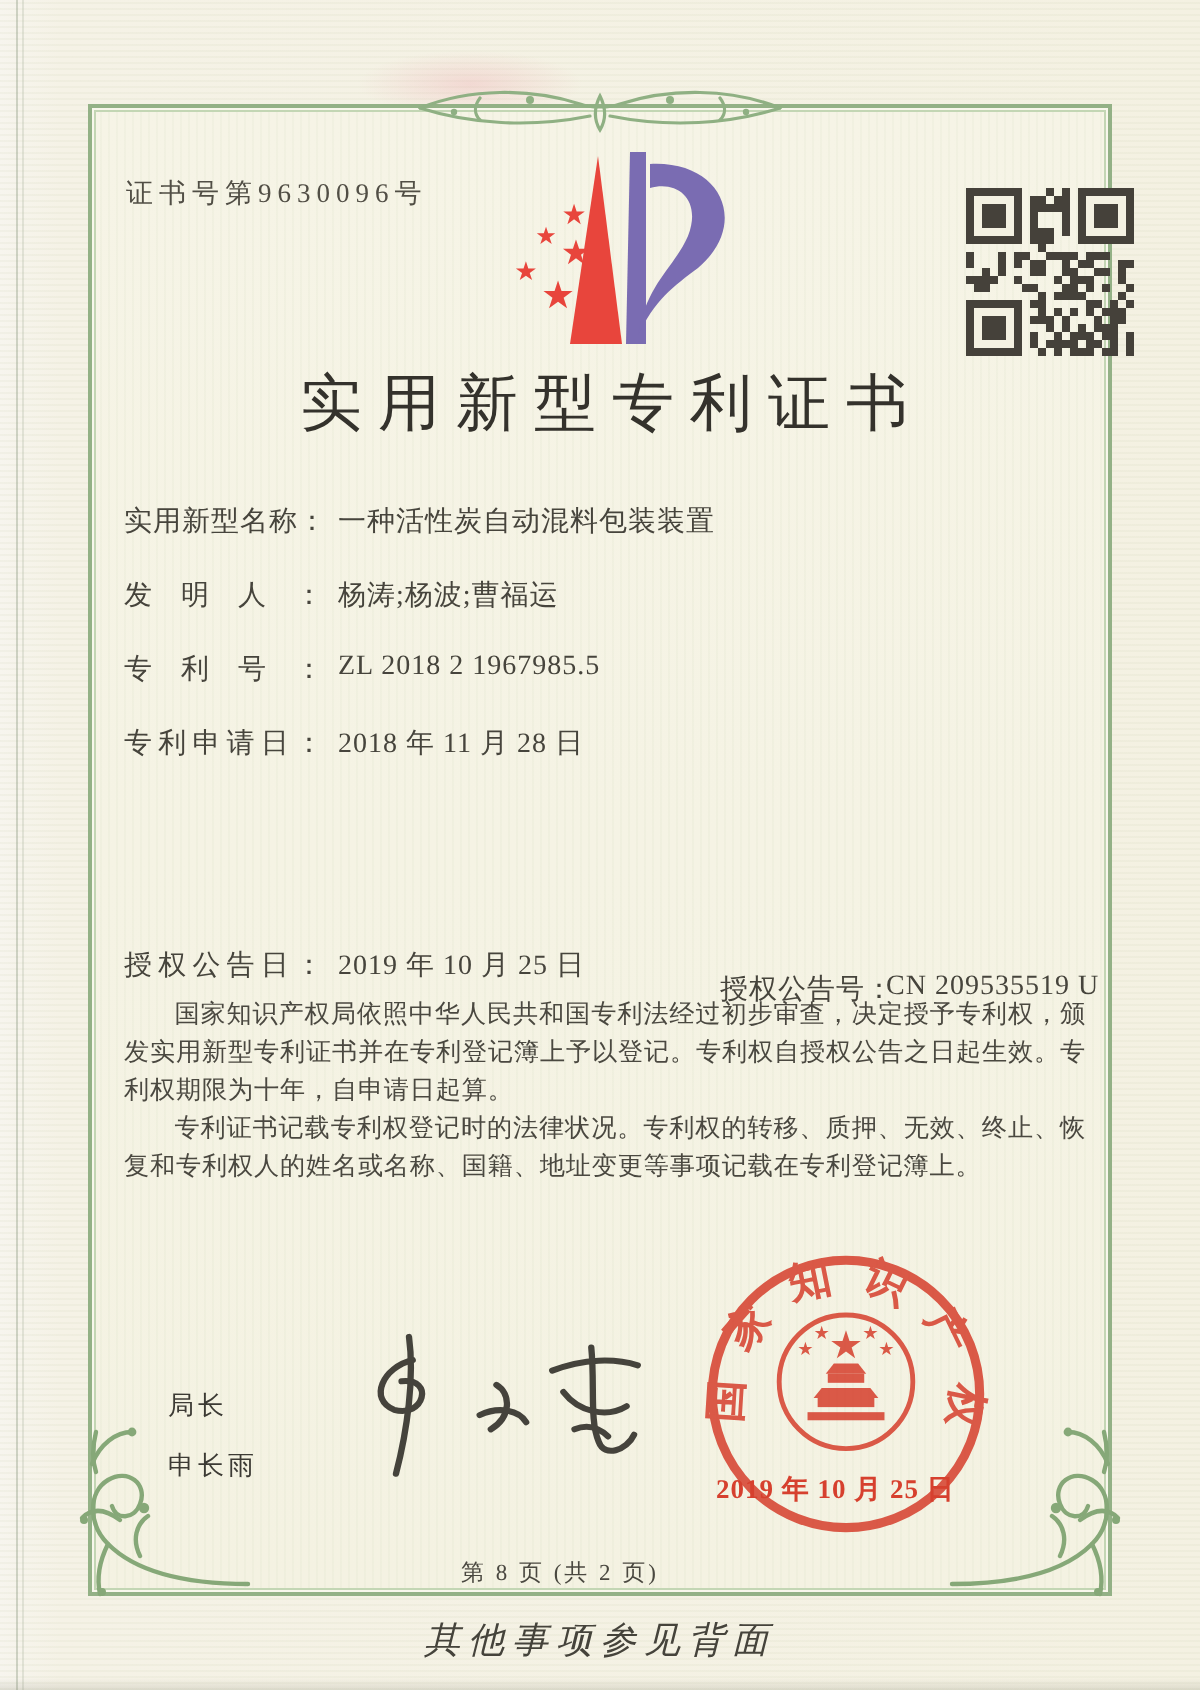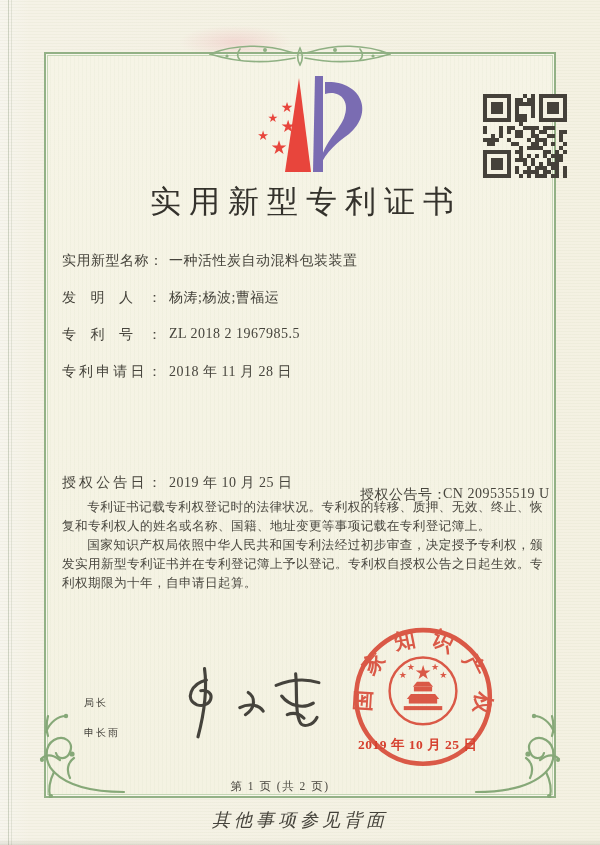--- a/index.html
+++ b/index.html
@@ -41,21 +41,21 @@
   .frow{ position:absolute; left:62px; width:480px; font-size:14px; letter-spacing:.5px; color:#46443c; white-space:nowrap;}
   .flabel{ display:inline-block; width:100px; text-align:justify; text-align-last:justify; vertical-align:top;}
   .flabel::after{ content:"："; }
   .fvalue{ margin-left:7px; }
   .grant-no{ position:absolute; left:298px; top:12px; }
 
   .paras{ position:absolute; left:62px; top:498px; width:481px;
     font-size:12.6px; line-height:19px; letter-spacing:.4px; text-align:justify; color:#4a4840;}
   .paras p{ text-indent:2em; }
 
-  .signer{ position:absolute; left:84px; top:688px; font-size:10px; letter-spacing:2px; color:#3c3a34; line-height:30px;}
+  .signer{ position:absolute; left:84px; top:688px; font-size:13px; letter-spacing:2px; color:#3c3a34; line-height:30px;}
   .sig{ position:absolute; left:158px; top:664px; width:186px; height:80px; }
 
   .seal{ position:absolute; left:342px; top:618px; width:162px; height:162px; opacity:.86; }
   .seal-date{ position:absolute; left:358px; top:736px; width:140px; font-size:13.5px; font-weight:bold;
     color:#d6402e; letter-spacing:.5px; white-space:nowrap;}
 
   .page-ind{ position:absolute; left:150px; top:779px; width:260px; text-align:center;
     font-size:11.5px; letter-spacing:1.5px; color:#4a4840;}
   .back-note{ position:absolute; left:44px; top:808px; width:512px; text-align:center;
     font-size:18px; letter-spacing:4px; color:#45433b; font-style:italic;}
@@ -110,20 +110,21 @@
       <path d="M12,14 C10,22 10,28 12,34"></path>
     </g>
     <g fill="#86a878">
       <circle cx="36" cy="52" r="2.6"></circle>
         <circle cx="6" cy="58" r="2"></circle>
       <circle cx="15" cy="94" r="2"></circle>
         <circle cx="30" cy="14" r="2.2"></circle>
     </g>
   </svg>
 
+  <div class="cert-no">证书号第9630096号</div>
 
   <svg class="logo" viewBox="0 0 134 116">
     <polygon points="56,6 68,100 42,100" fill="#e8453c"></polygon>
     <polygon points="72,4 80,4 80,100 70,100" fill="#7a6cb2"></polygon>
     <path d="M82,10 C118,8 132,40 106,62 C94,71 84,78 76,96 C80,70 94,62 101,46 C108,28 96,18 82,22 Z" fill="#7a6cb2"></path>
     <g fill="#e8453c" font-family="'DejaVu Sans',sans-serif" text-anchor="middle">
       <text x="44" y="40" font-size="14">★</text>
       <text x="30" y="50" font-size="12">★</text>
       <text x="45" y="60" font-size="17">★</text>
       <text x="20" y="68" font-size="13">★</text>
@@ -285,22 +286,22 @@
   </div>
   <div class="frow" style="top:363px">
     <span class="flabel">专利申请日</span><span class="fvalue">2018 年 11 月 28 日</span>
   </div>
   <div class="frow" style="top:474px">
     <span class="flabel">授权公告日</span><span class="fvalue">2019 年 10 月 25 日</span>
     <span class="grant-no"><span class="flabel" style="width:76px">授权公告号</span><span class="fvalue">CN 209535519 U</span></span>
   </div>
 
   <div class="paras">
+    <p>国家知识产权局依照中华人民共和国专利法经过初步审查，决定授予专利权，颁发实用新型专利证书并在专利登记簿上予以登记。专利权自授权公告之日起生效。专利权期限为十年，自申请日起算。</p>
     <p>专利证书记载专利权登记时的法律状况。专利权的转移、质押、无效、终止、恢复和专利权人的姓名或名称、国籍、地址变更等事项记载在专利登记簿上。</p>
-    <p>国家知识产权局依照中华人民共和国专利法经过初步审查，决定授予专利权，颁发实用新型专利证书并在专利登记簿上予以登记。专利权自授权公告之日起生效。专利权期限为十年，自申请日起算。</p>
   </div>
 
   <div class="signer">
     <div>局长</div>
     <div>申长雨</div>
   </div>
 
   <svg class="sig" viewBox="0 0 200 90" preserveAspectRatio="none">
     <g fill="none" stroke="#45433c" stroke-width="3.4" stroke-linecap="round">
       <path d="M52,18 C36,22 28,40 42,46 C58,51 64,28 46,30"></path>
@@ -335,17 +336,17 @@
         <path d="M70,68 L90,68 L86,63 L74,63 Z"></path>
         <rect x="71" y="68" width="18" height="4.5"></rect>
         <path d="M64,80 L96,80 L92,75 L68,75 Z"></path>
         <rect x="66" y="80" width="28" height="4.5"></rect>
         <rect x="61" y="87" width="38" height="4"></rect>
       </g>
     </g>
   </svg>
   <div class="seal-date">2019 年 10 月 25 日</div>
 
-  <div class="page-ind">第 1 页 (共 2 页)</div>
+  <div class="page-ind">第 8 页 (共 2 页)</div>
   <div class="back-note">其他事项参见背面</div>
 
   <div class="scan-bottom"></div>
 </div>
 
 </body></html>

